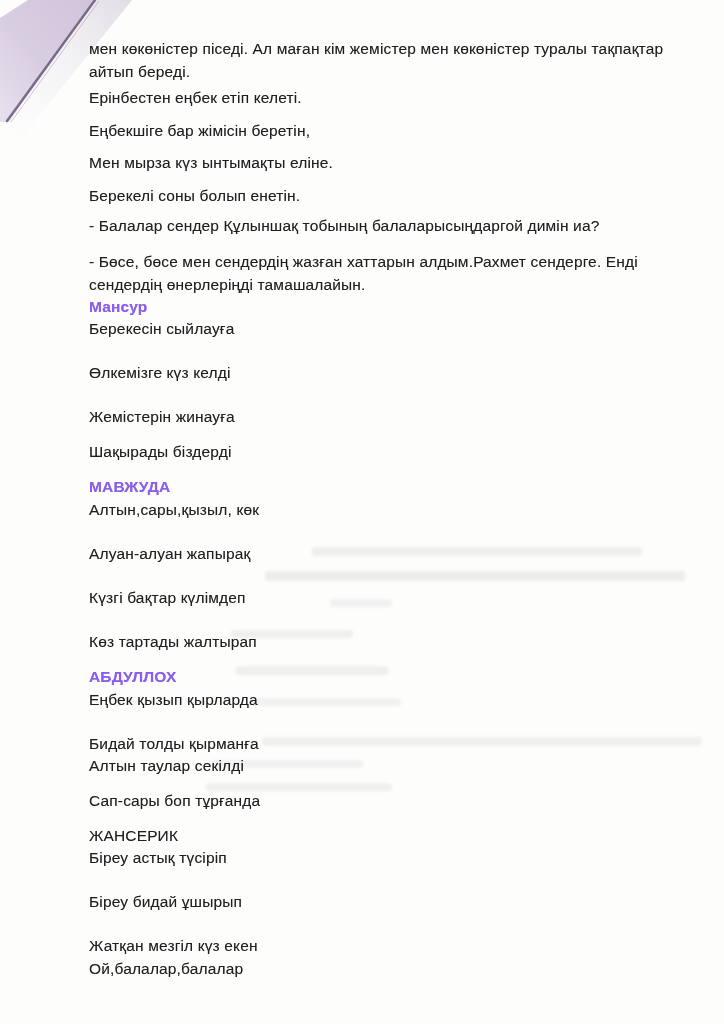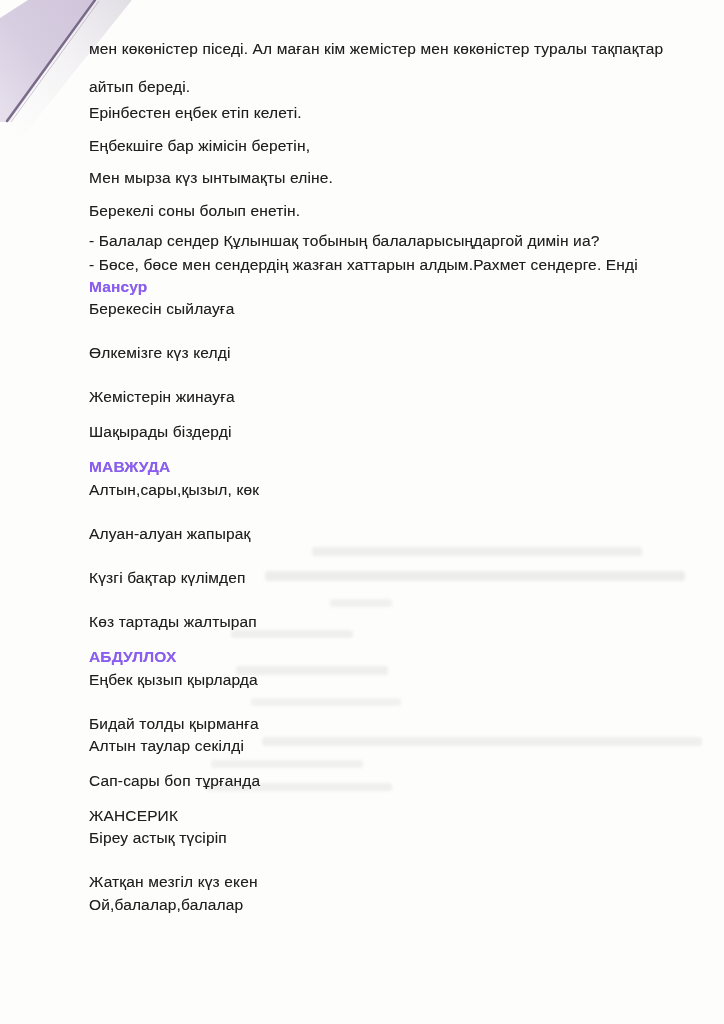--- a/index.html
+++ b/index.html
@@ -13,22 +13,22 @@
   }
   .corner-fold{position:absolute;top:0;left:0;width:150px;height:150px;pointer-events:none;}
   .text-col{
     position:absolute;left:89px;top:38px;width:600px;
     font-size:15.5px;line-height:22px;letter-spacing:0.15px;
     text-shadow:0 0 0.4px rgba(20,20,20,0.35);
   }
   .ln{white-space:nowrap;}
   .hd{font-weight:700;color:#8b5cf6;}
   
-  .g0{margin-top:0}.g1{margin-top:1px}.g2{margin-top:2px}.g4{margin-top:4px}
-  .g5{margin-top:16px}.g8{margin-top:8px}.g10{margin-top:10px}.g11{margin-top:11px}
+  .g0{margin-top:0}.g1{margin-top:1px}.g2{margin-top:14px}.g4{margin-top:4px}
+  .g5{margin-top:1px}.g8{margin-top:8px}.g10{margin-top:10px}.g11{margin-top:11px}
   .g13{margin-top:13px}.g14{margin-top:22px}
   
   .ghost{position:absolute;background:#8d8d90;border-radius:3px;filter:blur(1.4px);}
   .gh-a{left:312px;top:547px;width:330px;height:9px;opacity:.13;}
   .gh-b{left:265px;top:571px;width:420px;height:10px;opacity:.14;}
   .gh-c{left:330px;top:599px;width:62px;height:8px;opacity:.11;}
   .gh-d{left:231px;top:630px;width:122px;height:8px;opacity:.12;}
   .gh-e{left:236px;top:666px;width:152px;height:9px;opacity:.12;}
   .gh-f{left:251px;top:698px;width:150px;height:8px;opacity:.10;}
   .gh-g{left:262px;top:737px;width:440px;height:9px;opacity:.12;}
@@ -75,34 +75,36 @@
 
   <div class="text-col">
     <div class="ln">мен көкөністер піседі. Ал маған кім жемістер мен көкөністер туралы тақпақтар</div>
     <div class="ln g5">айтып береді.</div>
     <div class="ln g4">Ерінбестен еңбек етіп келеті.</div>
     <div class="ln g11">Еңбекшіге бар жімісін беретін,</div>
     <div class="ln g10">Мен мырза күз ынтымақты еліне.</div>
     <div class="ln g11">Берекелі соны болып енетін.</div>
     <div class="ln g8">- Балалар сендер Құлыншақ тобының балаларысыңдаргой димін иа?</div>
     <div class="ln g2">- Бөсе, бөсе мен сендердің жазған хаттарын алдым.Рахмет сендерге. Енді</div>
+    <div class="ln g1">сендердің өнерлеріңді тамашалайын.</div>
     <div class="ln g0 hd">Мансур</div>
     <div class="ln g0">Берекесін сыйлауға</div>
     <div class="ln g14">Өлкемізге күз келді</div>
     <div class="ln g14">Жемістерін жинауға</div>
     <div class="ln g13">Шақырады біздерді</div>
     <div class="ln g13 hd">МАВЖУДА</div>
     <div class="ln g1">Алтын,сары,қызыл, көк</div>
     <div class="ln g14">Алуан-алуан жапырақ</div>
     <div class="ln g14">Күзгі бақтар күлімдеп</div>
     <div class="ln g14">Көз тартады жалтырап</div>
     <div class="ln g13 hd">АБДУЛЛОХ</div>
     <div class="ln g1">Еңбек қызып қырларда</div>
     <div class="ln g14">Бидай толды қырманға</div>
     <div class="ln g0">Алтын таулар секілді</div>
     <div class="ln g13">Сап-сары боп тұрғанда</div>
     <div class="ln g13">ЖАНСЕРИК</div>
     <div class="ln g0">Біреу астық түсіріп</div>
+    <div class="ln g14">Біреу бидай ұшырып</div>
     <div class="ln g14">Жатқан мезгіл күз екен</div>
     <div class="ln g1">Ой,балалар,балалар</div>
   </div>
 
 </div>
 
 </body></html>

